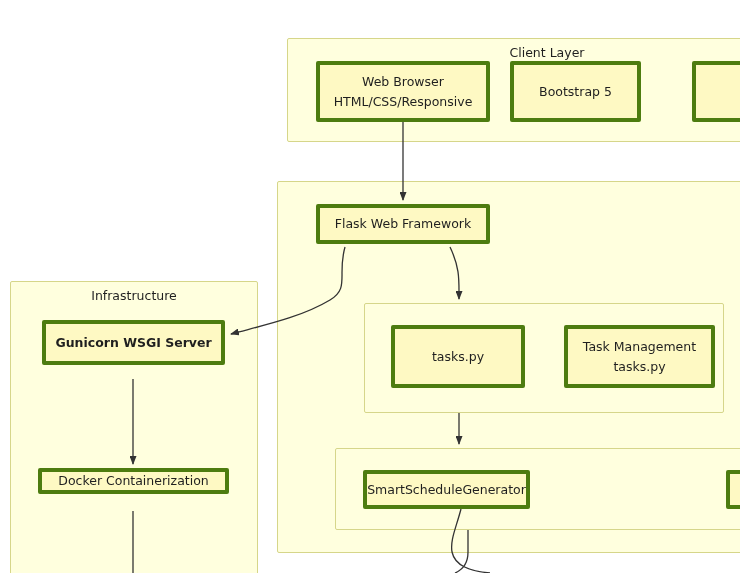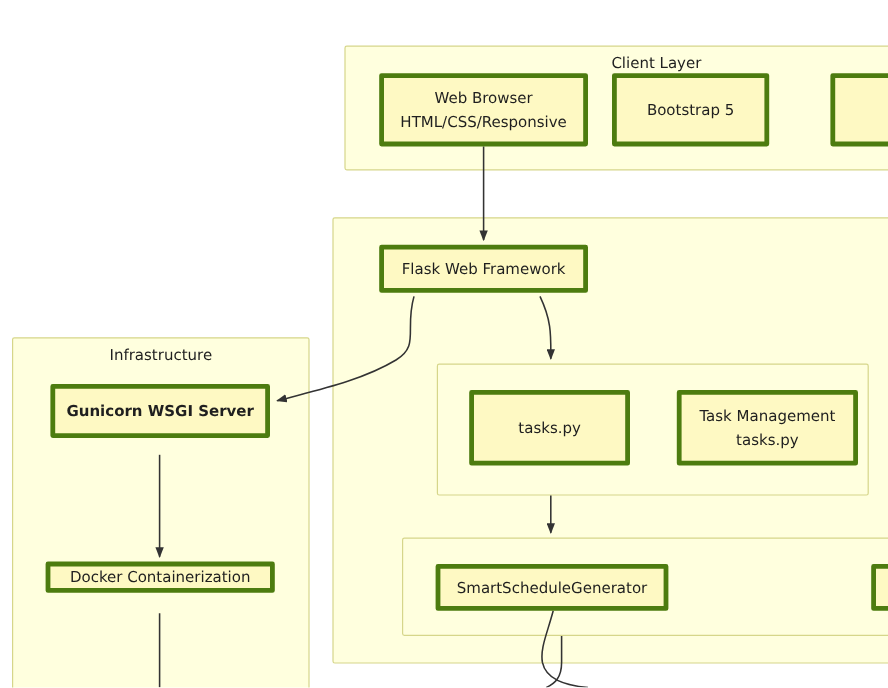--- a/index.html
+++ b/index.html
@@ -151,21 +151,21 @@
 
   <div class="node" id="node-authentication" style="left: 391px; top: 325px; width: 134px; height: 63px;">
     <span class="line2">tasks.py</span>
   </div>
 
   <div class="node" id="node-task-management" style="left: 564px; top: 325px; width: 151px; height: 63px;">
     <span>Task Management</span>
     <span class="line2">tasks.py</span>
   </div>
 
-  <div class="node" id="node-smart-schedule-generator" style="left: 363px; top: 470px; width: 194px; height: 39px;">
+  <div class="node" id="node-smart-schedule-generator" style="left: 363px; top: 470px; width: 167px; height: 39px;">
     <span>SmartScheduleGenerator</span>
   </div>
 
   <div class="node" id="node-business-logic-partial" style="left: 726px; top: 470px; width: 100px; height: 39px;">
     <span></span>
   </div>
 
 </div>
 
 </body></html>

